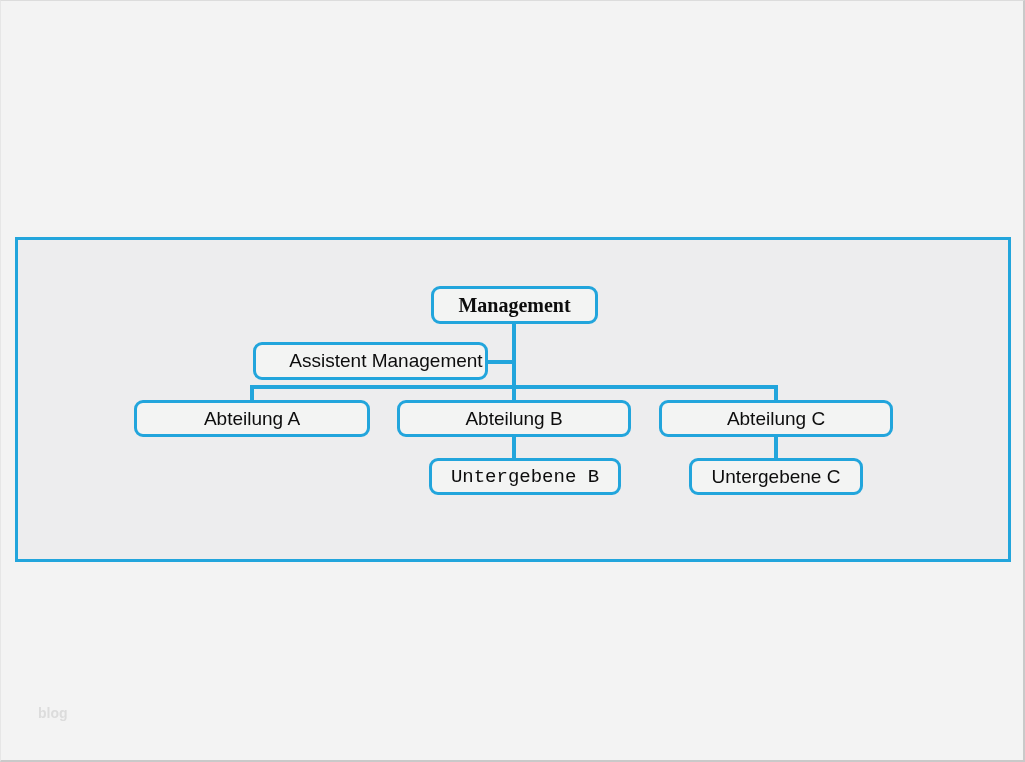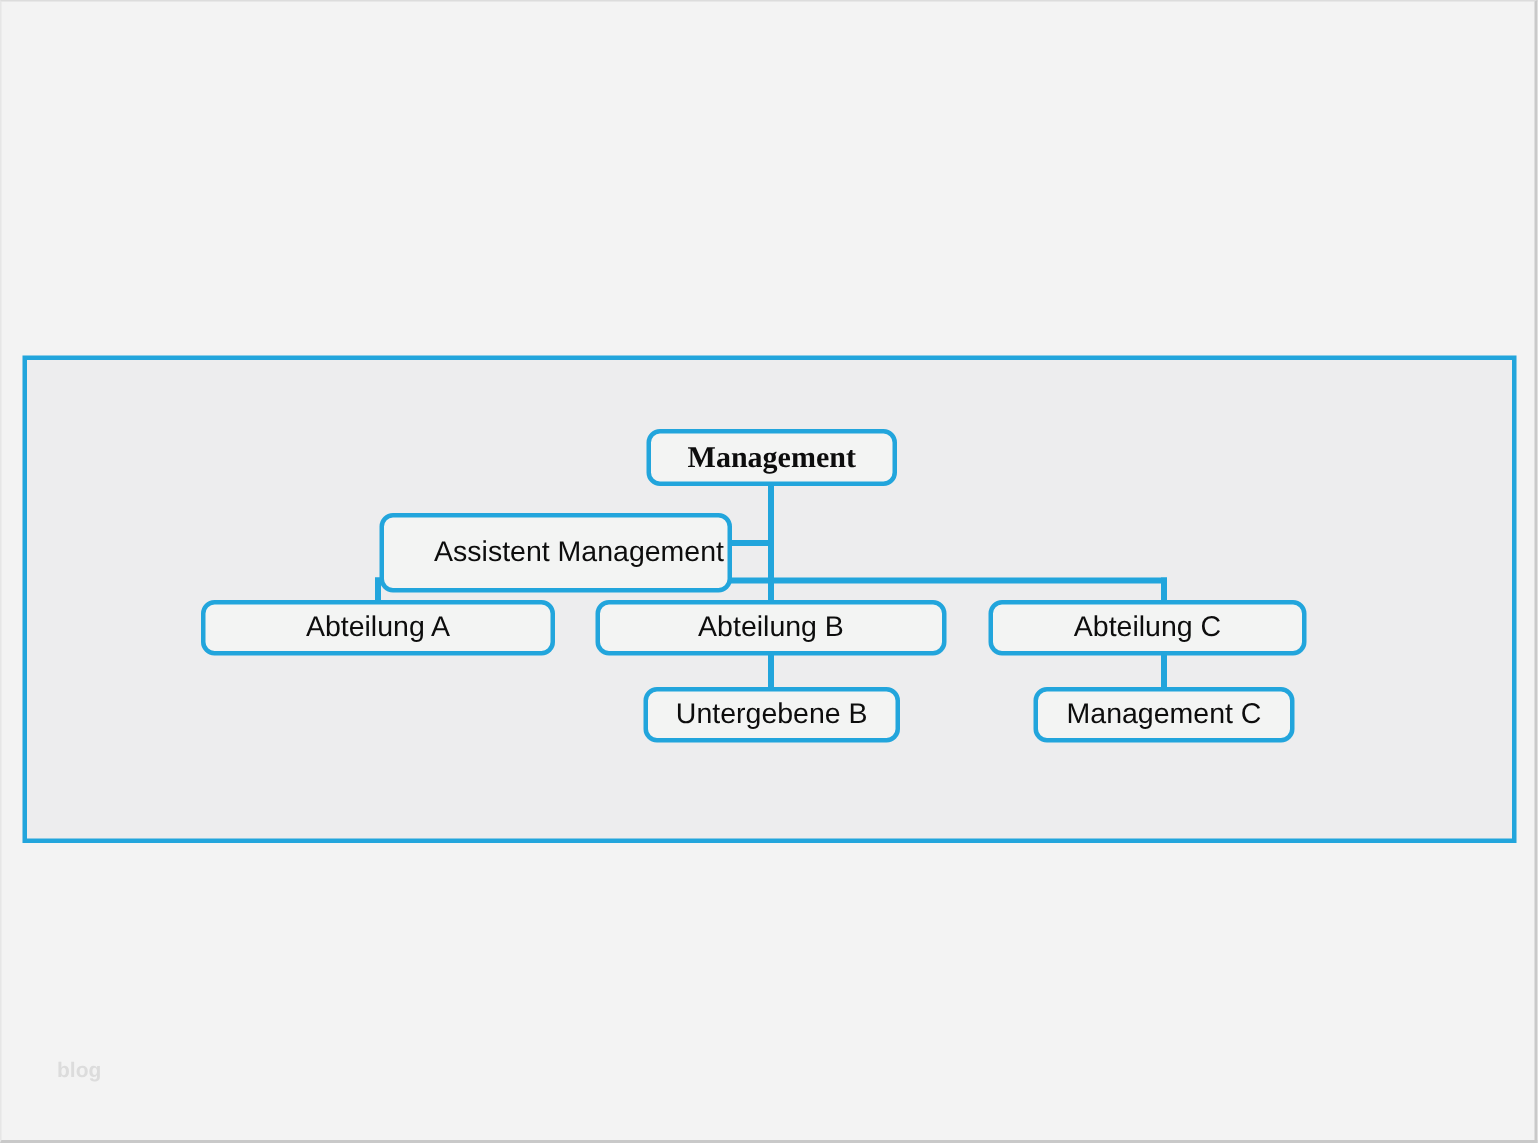--- a/index.html
+++ b/index.html
@@ -48,25 +48,25 @@
     background: #f3f4f3;
     color: #0d0d0d;
     font-size: 19px;
     display: flex;
     align-items: center;
     justify-content: center;
     z-index: 2;
     white-space: nowrap;
   }
   .node-management    { left: 430px; top: 285px; width: 167px; height: 38px; font-weight: 700; font-size: 20px; font-family: Liberation Serif, serif; }
-  .node-assistent     { left: 252px; top: 341px; width: 235px; height: 53px; padding-left: 31px; }
+  .node-assistent     { left: 252px; top: 341px; width: 235px; height: 38px; padding-left: 31px; }
   .node-abteilung-a   { left: 133px; top: 399px; width: 236px; height: 37px; }
   .node-abteilung-b   { left: 396px; top: 399px; width: 234px; height: 37px; }
-  .node-abteilung-c   { left: 658px; top: 399px; width: 212px; height: 37px; }
-  .node-untergebene-b { left: 428px; top: 457px; width: 171px; height: 37px; }
+  .node-abteilung-c   { left: 658px; top: 399px; width: 234px; height: 37px; }
+  .node-untergebene-b { left: 428px; top: 457px; width: 192px; height: 37px; font-family: Liberation Mono, monospace; }
   .node-untergebene-c { left: 688px; top: 457px; width: 174px; height: 37px; }
 
   .conn-v-main      { left: 511px; top: 322px; width: 4px;   height: 80px; }
   .conn-h-assistent { left: 486px; top: 359px; width: 27px;  height: 4px;  }
   .conn-h-branch    { left: 249px; top: 384px; width: 528px; height: 4px;  }
   .conn-v-a         { left: 249px; top: 384px; width: 4px;   height: 17px; }
   .conn-v-c         { left: 773px; top: 384px; width: 4px;   height: 17px; }
   .conn-v-b-sub     { left: 511px; top: 435px; width: 4px;   height: 24px; }
   .conn-v-c-sub     { left: 773px; top: 435px; width: 4px;   height: 24px; }
 
@@ -95,17 +95,17 @@
   <div class="connector conn-v-c"></div>
   <div class="connector conn-v-b-sub"></div>
   <div class="connector conn-v-c-sub"></div>
 
   <div class="node node-management">Management</div>
   <div class="node node-assistent">Assistent Management</div>
   <div class="node node-abteilung-a">Abteilung A</div>
   <div class="node node-abteilung-b">Abteilung B</div>
   <div class="node node-abteilung-c">Abteilung C</div>
   <div class="node node-untergebene-b">Untergebene B</div>
-  <div class="node node-untergebene-c">Management C</div>
+  <div class="node node-untergebene-c">Untergebene C</div>
 
   <div class="watermark">blog</div>
 
 </div>
 
 </body></html>

